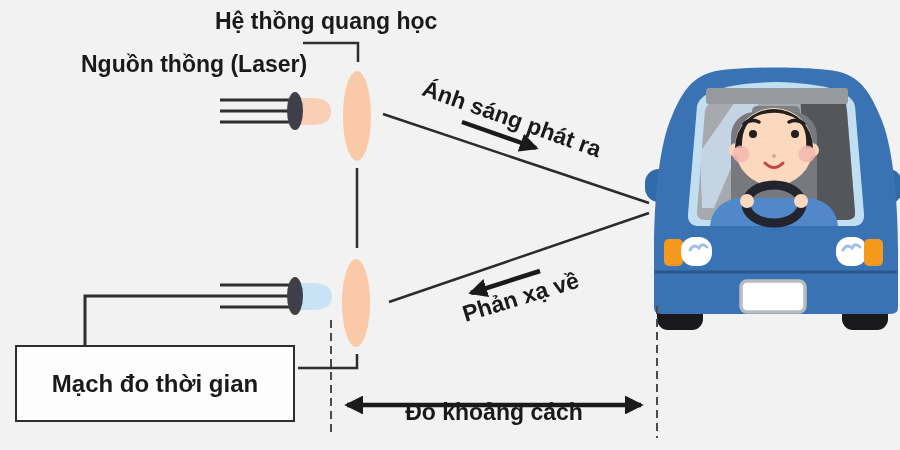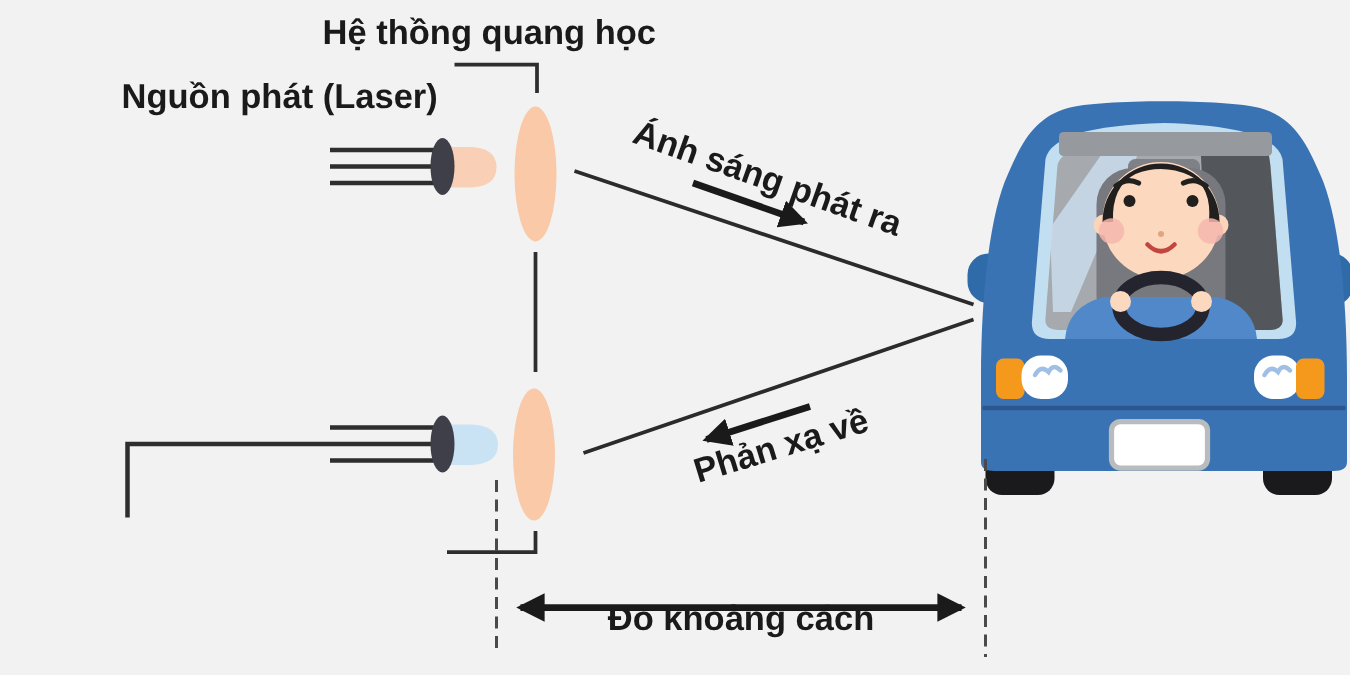--- a/index.html
+++ b/index.html
@@ -117,22 +117,25 @@
     <path d="M 383 114 L 649 203" stroke="#2b2b2b" stroke-width="2.5" fill="none"></path>
     <path d="M 649 213 L 389 302" stroke="#2b2b2b" stroke-width="2.5" fill="none"></path>
 
     <path d="M 462 122 L 536 148" stroke="#1a1a1a" stroke-width="4.5" fill="none" marker-end="url(#ah)"></path>
     <path d="M 540 271 L 471 293" stroke="#1a1a1a" stroke-width="4.5" fill="none" marker-end="url(#ah)"></path>
     <path d="M 347 405 L 641 405" stroke="#1a1a1a" stroke-width="4.5" fill="none" marker-start="url(#ah)" marker-end="url(#ah)"></path>
   </svg>
 
   <div class="lbl" style="left:191px;top:7px;margin-left:24px;">Hệ thồng quang học</div>
 
-  <div class="lbl" style="left:81px;top:50px;">Nguồn phát (Laser)</div>
+  <div class="lbl" style="left:81px;top:50px;">Nguồn thồng (Laser)</div>
 
 
+  <div id="timing-box">
+    <div class="lbl">Mạch đo thời gian</div>
+  </div>
 
   <div class="lbl lbl-rot-down" style="left:428px;top:74px;">Ánh sáng phát ra</div>
 
   <div class="lbl lbl-rot-up" style="left:459px;top:301px;">Phản xạ về</div>
 
   <div class="lbl" id="distance-label">Đo khoảng cách</div>
 </div>
 
 </body></html>

